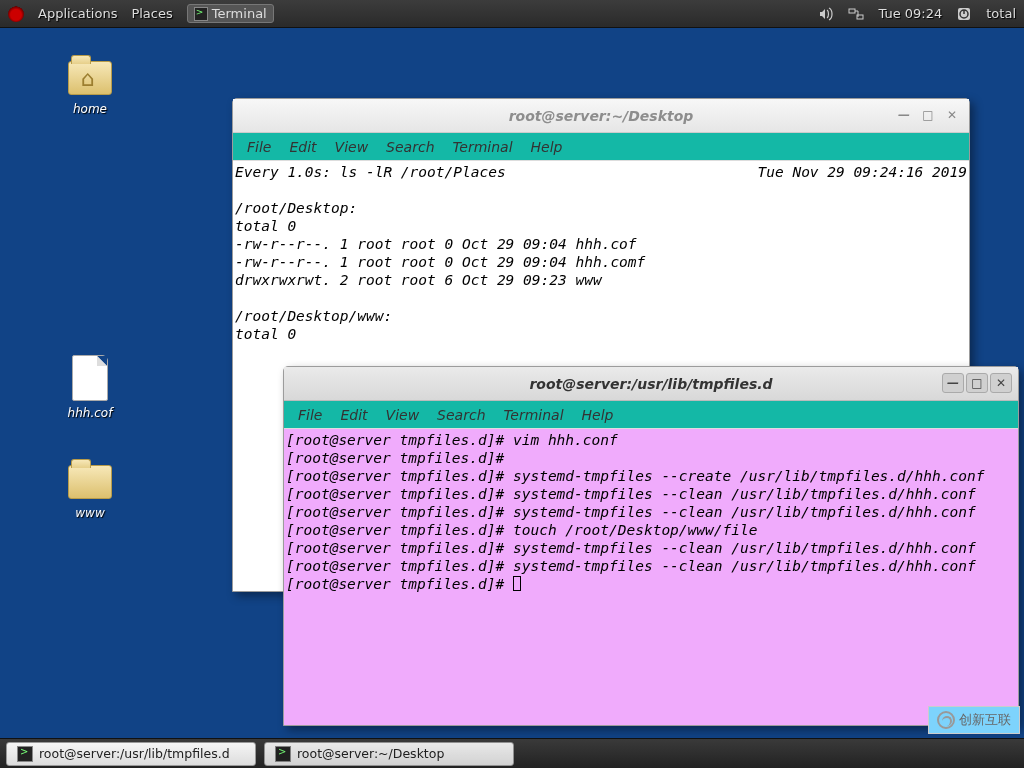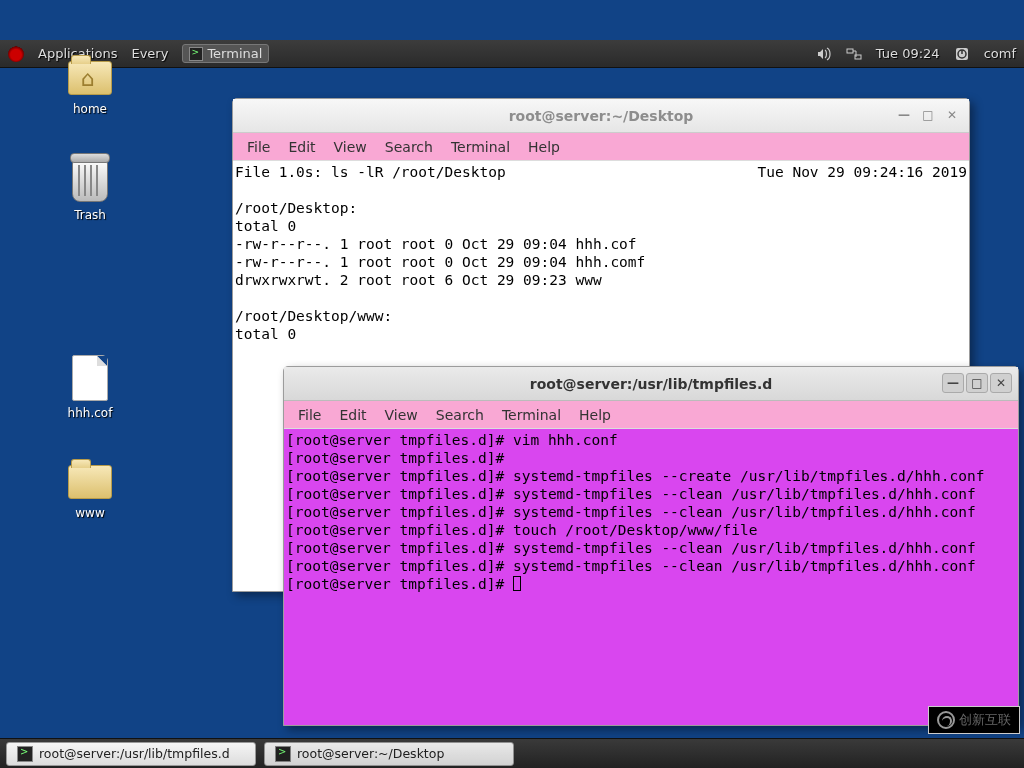--- a/index.html
+++ b/index.html
@@ -1,31 +1,31 @@
 <!DOCTYPE html>
 <html><head>
 <meta charset="utf-8">
 <style>
   * { box-sizing: border-box; margin: 0; padding: 0; }
   html, body { width: 1024px; height: 768px; overflow: hidden; font-family: "DejaVu Sans", "Liberation Sans", sans-serif; }
   body { background: #114386; position: relative; }
 
   
-  .top-panel { height: 28px; background: linear-gradient(#3c3c3c, #2a2a2a); color: #ddd; display: flex; align-items: center; font-size: 13px; padding: 0 8px; gap: 14px; border-bottom: 1px solid #111; margin-top: 40px; }
+  .top-panel { height: 28px; background: linear-gradient(#3c3c3c, #2a2a2a); color: #ddd; display: flex; align-items: center; font-size: 13px; padding: 0 8px; gap: 14px; border-bottom: 1px solid #111; }
   .top-panel .left { display: flex; align-items: center; gap: 14px; }
   .top-panel .right { margin-left: auto; display: flex; align-items: center; gap: 14px; }
   .panel-icon { width: 16px; height: 16px; display: inline-flex; align-items: center; justify-content: center; }
   .task-btn { display: flex; align-items: center; gap: 4px; background: #555; border: 1px solid #777; border-radius: 3px; padding: 1px 6px; }
   .task-btn .mini-icon { width: 14px; height: 14px; background: #222; border: 1px solid #888; position: relative; }
   .task-btn .mini-icon::after { content:">"; color:#7f7; font-size:9px; position:absolute; left:1px; top:-1px;}
   .panel-item { text-shadow: 1px 1px 1px #000; cursor: default; }
   .redhat-icon { width:16px; height:16px; background: radial-gradient(circle at 50% 55%, #c00 45%, #600 70%, transparent 72%); border-radius:50%; display:inline-block; }
 
   
-  .desktop { position: absolute; top: 28px; left: 0; right: 0; bottom: 30px; }
+  .desktop { position: absolute; top: 28px; left: 0; right: 0; bottom: 30px; font-style: italic; }
   .dicon { position: absolute; width: 100px; text-align: center; color: #fff; font-size: 12px; }
   .dicon .glyph { width: 48px; height: 48px; margin: 0 auto 4px; display:flex; align-items:center; justify-content:center;}
   .dicon .lbl { text-shadow: 1px 1px 1px #000; }
   .folder-icon { width:44px; height:34px; background: linear-gradient(#f7e8b8,#dcc06e); border-radius: 3px; border:1px solid #b89c4a; position:relative; margin-top:8px;}
   .folder-icon::before{content:"";position:absolute;top:-7px;left:2px;width:18px;height:8px;background:linear-gradient(#f7e8b8,#e6cf8a);border-radius:3px 3px 0 0;border:1px solid #b89c4a;border-bottom:none;}
   .folder-icon.home::after{content:"⌂";position:absolute;left:12px;top:4px;font-size:22px;color:#9c7e30;}
   .trash-icon { width:36px; height:44px; background: linear-gradient(#fff,#bbb); border-radius: 6px 6px 8px 8px; border:1px solid #777; position:relative;}
   .trash-icon::before{content:"";position:absolute;top:-6px;left:-3px;right:-3px;height:8px;background:linear-gradient(#ddd,#aaa);border:1px solid #777;border-radius:4px;}
   .trash-icon::after{content:"";position:absolute;top:6px;left:5px;right:5px;bottom:5px;background:repeating-linear-gradient(90deg,#888 0 2px,transparent 2px 6px);}
   .file-icon { width:36px; height:46px; background:#fff; border:1px solid #aaa; position:relative; border-radius: 2px 6px 2px 2px;}
@@ -33,46 +33,46 @@
   .file-icon::after { content:""; position:absolute; top:0; right:0; border-style:solid; border-width:10px 0 0 10px; border-color: transparent transparent transparent #ddd;}
 
   
   .win { position: absolute; background: #f2f1f0; border: 1px solid #9c9c9c; border-radius: 5px 5px 0 0; box-shadow: 4px 4px 10px rgba(0,0,0,0.4); display:flex; flex-direction:column; }
   .titlebar { height: 34px; display:flex; align-items:center; justify-content:center; position:relative; font-size:14px; font-weight:bold; color:#555; }
   .titlebar.inactive { background: linear-gradient(#f7f7f7,#e6e6e6); border-bottom:1px solid #ccc; color:#8d8d8d;}
   .titlebar.active { background: linear-gradient(#eaeaea,#d8d8d8); border-bottom:1px solid #bbb; color:#333;}
   .winbtns { position:absolute; right:6px; top:6px; display:flex; gap:2px;}
   .winbtn { width:22px; height:20px; display:flex; align-items:center; justify-content:center; font-size:12px; color:#888;}
   .titlebar.active .winbtn { background:#d0d0d0; border:1px solid #aaa; border-radius:3px; color:#444;}
-  .menubar { height: 28px; background:#f9a8d4; border-bottom:1px solid #ddd; display:flex; align-items:center; gap:18px; padding:0 14px; font-size:14px; color:#333;}
-  .termbody { flex:1; background:#d946ef; font-family: "DejaVu Sans Mono","Liberation Mono",monospace; font-size:14.5px; line-height:18px; padding:2px 2px; color:#000; white-space:pre; overflow:hidden; position: relative;}
+  .menubar { height: 28px; background:#14b8a6; border-bottom:1px solid #ddd; display:flex; align-items:center; gap:18px; padding:0 14px; font-size:14px; color:#333;}
+  .termbody { flex:1; background:#f0abfc; font-family: "DejaVu Sans Mono","Liberation Mono",monospace; font-size:14.5px; line-height:18px; padding:2px 2px; color:#000; white-space:pre; overflow:hidden; position: relative;}
   .termbody.inactive { background:#fff; }
   .cursor { display:inline-block; width:8px; height:15px; border:1px solid #000; vertical-align: -2px;}
 
   
   .bottombar { position:absolute; bottom:0; left:0; right:0; height:30px; background: linear-gradient(#3a3a3a,#222); display:flex; align-items:center; padding:0 6px; gap:8px; border-top:1px solid #111;}
   .tbtn { height:24px; background: linear-gradient(#f5f5f5,#ddd); border:1px solid #999; border-radius:3px; display:flex; align-items:center; gap:6px; padding:0 10px; font-size:12.5px; min-width:250px; color:#222;}
   .tbtn.inactive { filter: brightness(0.95); }
   .tbtn .mini { width:16px; height:16px; background:#222; border:1px solid #888; position:relative;}
   .tbtn .mini::after{content:">";color:#7f7;font-size:10px;position:absolute;left:2px;top:-1px;}
 
-  .watermark { position:absolute; right:4px; bottom:34px; background:#000000; color:#666; font-size:13px; padding:4px 8px; border:1px solid #ccc; display:flex; align-items:center; gap:4px;}
+  .watermark { position:absolute; right:4px; bottom:34px; background:#7dd3fc; color:#666; font-size:13px; padding:4px 8px; border:1px solid #ccc; display:flex; align-items:center; gap:4px;}
   .watermark .logo { width:18px; height:18px; border:2px solid #999; border-radius:50%; position:relative;}
   .watermark .logo::after{content:"";position:absolute;left:3px;top:3px;width:8px;height:8px;border:2px solid #999;border-left:none;border-bottom:none;border-radius:50%;}
 </style>
 </head>
 <body>
 
 <div class="top-panel">
   <div class="left">
     <span class="panel-icon">
         <span class="redhat-icon"></span>
       </span>
     <span class="panel-item">Applications</span>
-    <span class="panel-item">Every</span>
+    <span class="panel-item">Places</span>
     <span class="task-btn">
       <span class="mini-icon"></span>
       <span>Terminal</span>
     </span>
   </div>
   <div class="right">
     <span class="panel-icon">
       <svg width="16" height="16" viewBox="0 0 16 16">
           <path d="M2 6h2l3-3v10l-3-3H2z" fill="#ccc"></path>
           <path d="M9 4c2 1 2 7 0 8M11 2c4 2 4 10 0 12" stroke="#ccc" fill="none" stroke-width="1.2"></path>
@@ -86,36 +86,30 @@
         </svg>
     </span>
     <span class="panel-item" style="font-weight:normal;">Tue 09:24</span>
     <span class="panel-icon">
       <svg width="14" height="14" viewBox="0 0 14 14">
           <rect x="1" y="1" width="12" height="12" rx="2" fill="#ccc"></rect>
           <circle cx="7" cy="7" r="4" fill="none" stroke="#333" stroke-width="1.5"></circle>
           <line x1="7" y1="3" x2="7" y2="7" stroke="#333" stroke-width="1.5"></line>
         </svg>
     </span>
-    <span class="panel-item">comf</span>
+    <span class="panel-item">total</span>
   </div>
 </div>
 
 <div class="desktop">
   <div class="dicon" style="left:40px; top:22px;">
     <div class="glyph">
         <div class="folder-icon home"></div>
       </div>
     <div class="lbl">home</div>
-  </div>
-  <div class="dicon" style="left:40px; top:128px;">
-    <div class="glyph">
-        <div class="trash-icon"></div>
-      </div>
-    <div class="lbl">Trash</div>
   </div>
   <div class="dicon" style="left:40px; top:426px;">
     <div class="glyph">
         <div class="folder-icon"></div>
       </div>
     <div class="lbl">www</div>
   </div>
   <div class="dicon" style="left:40px; top:326px;">
     <div class="glyph">
         <div class="file-icon"></div>
@@ -133,21 +127,21 @@
       </div>
     </div>
     <div class="menubar">
       <span>File</span>
       <span>Edit</span>
       <span>View</span>
       <span>Search</span>
       <span>Terminal</span>
       <span>Help</span>
     </div>
-    <div class="termbody inactive"><span><span>File 1.0s: ls -lR /root/Desktop</span><span style="float:right;">Tue Nov 29 09:24:16 2019</span></span>
+    <div class="termbody inactive"><span><span>Every 1.0s: ls -lR /root/Places</span><span style="float:right;">Tue Nov 29 09:24:16 2019</span></span>
 
 <span>/root/Desktop:
 total 0
 -rw-r--r--. 1 root root 0 Oct 29 09:04 hhh.cof
 -rw-r--r--. 1 root root 0 Oct 29 09:04 hhh.comf
 drwxrwxrwt. 2 root root 6 Oct 29 09:23 www
 
 /root/Desktop/www:
 total 0</span></div>
   </div>

